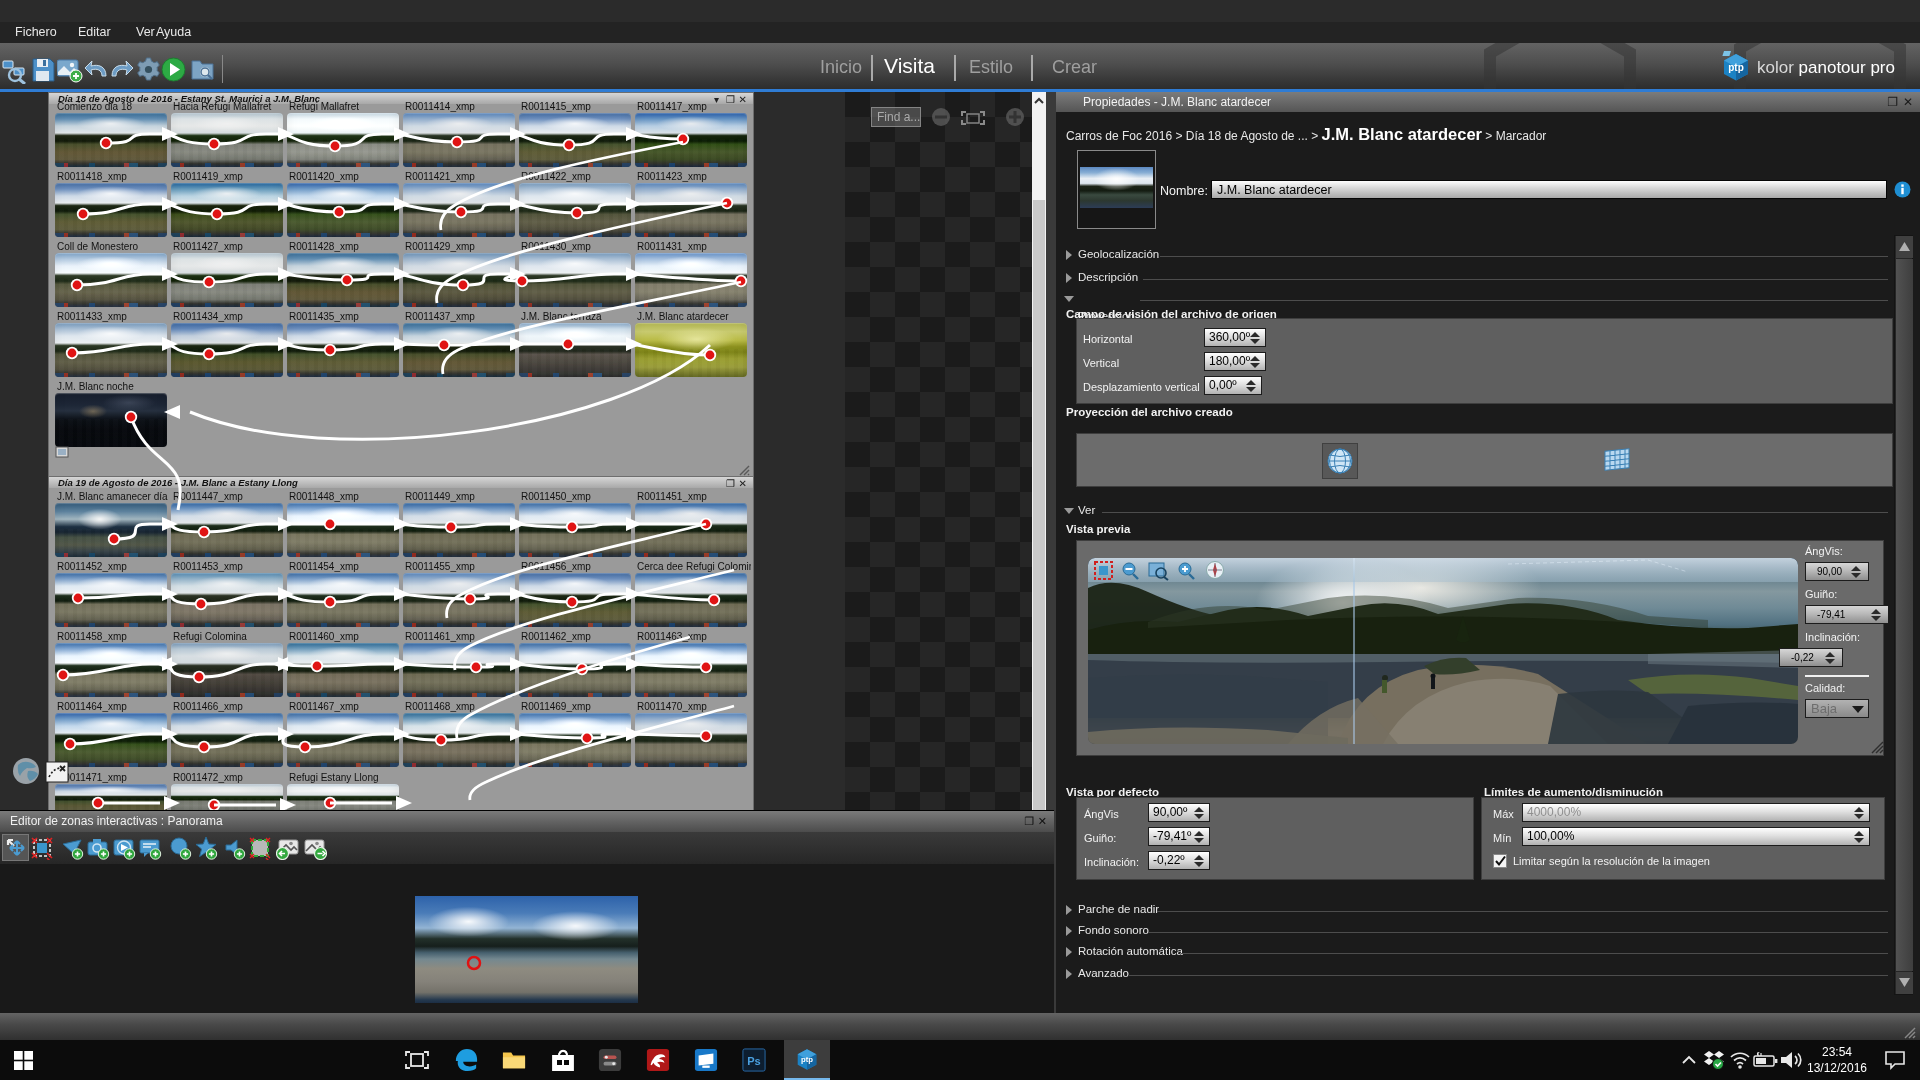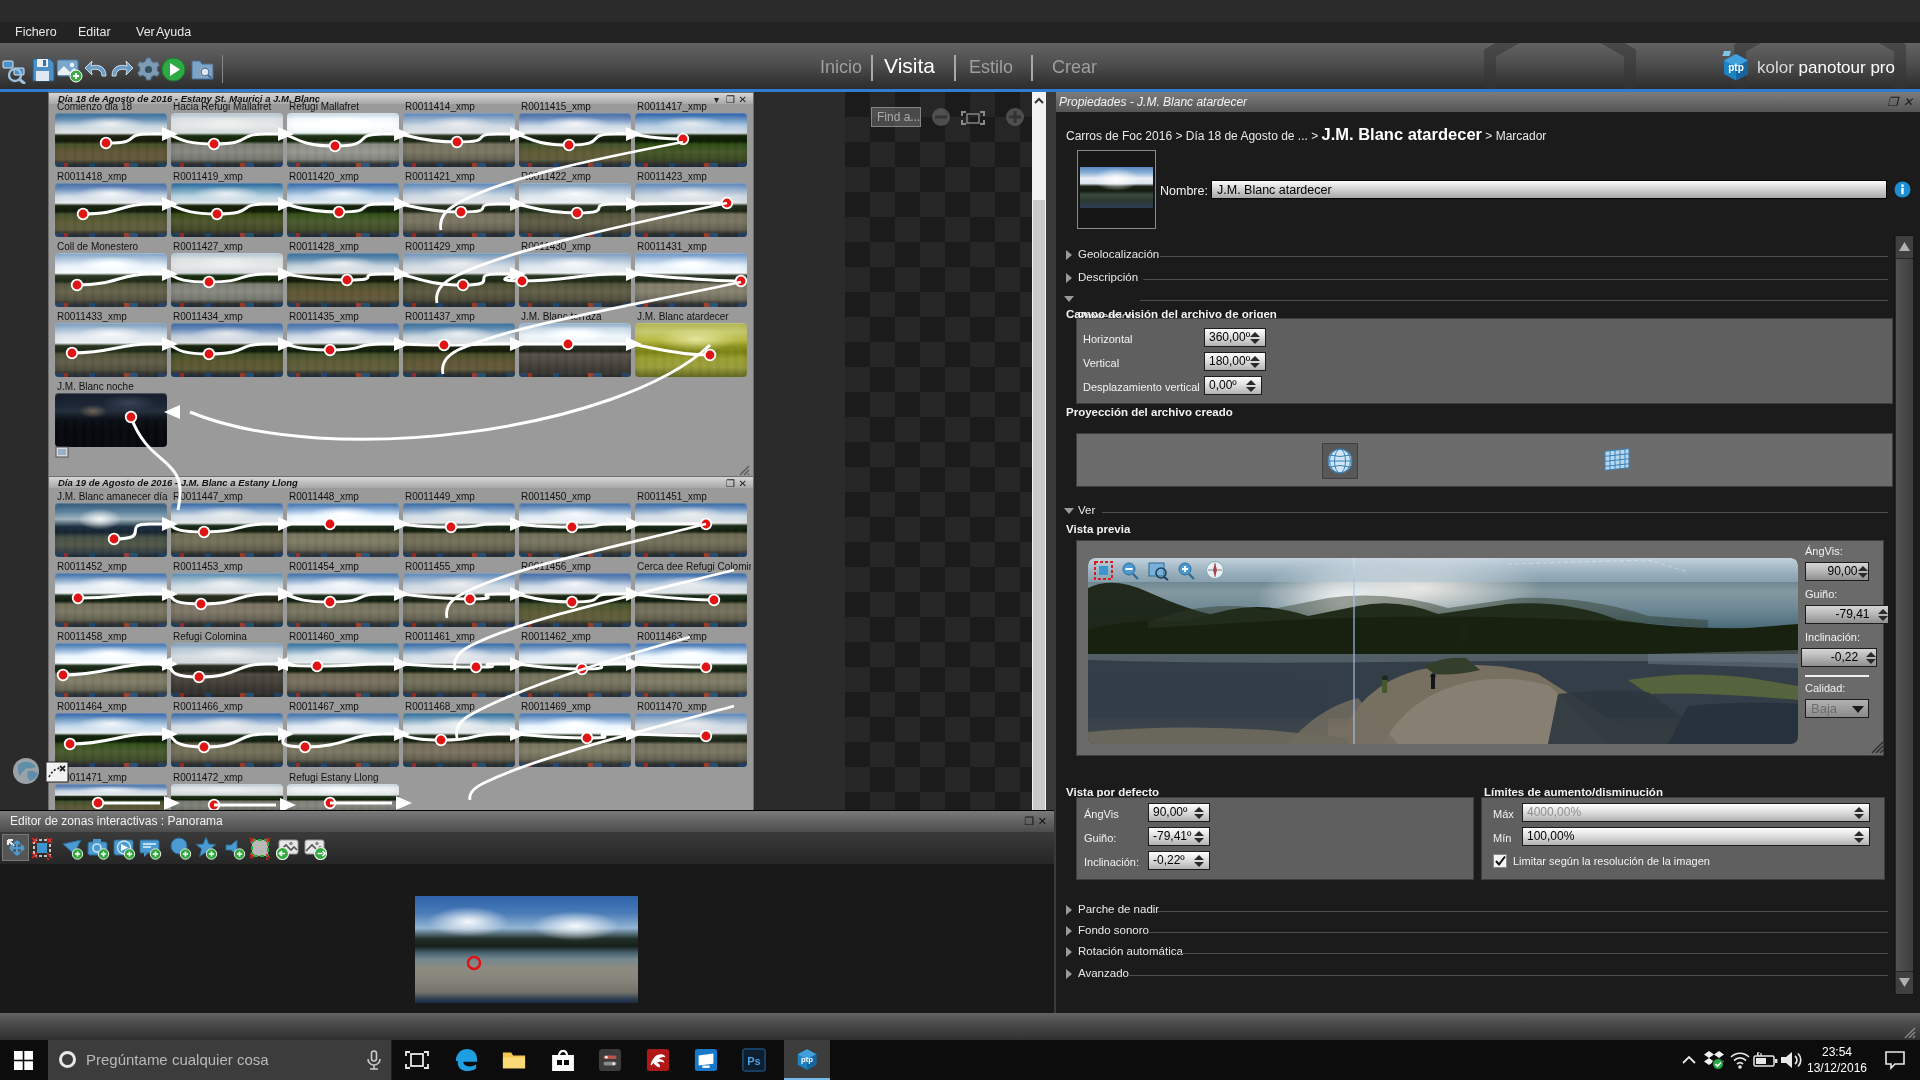--- a/index.html
+++ b/index.html
@@ -63,31 +63,31 @@
 linear-gradient(180deg,#3a5880 0%,#6784a8 16%,#a9bac8 30%,#223046 44%,#1a2434 54%,#48564a 64%,#586050 78%,#424c54 90%,#243042 100%);}
 
 #edpanel{left:0;top:810px;width:1054px;height:203px;background:#191919;border-top:1px solid #000;}
 #edhead{position:absolute;left:0;top:0;width:100%;height:21px;background:linear-gradient(180deg,#7a7a7a,#4c4c4c);color:#f0f0f0;font-size:12px;line-height:21px;padding-left:10px;}
 #edtools{position:absolute;left:0;top:21px;width:100%;height:32px;background:linear-gradient(180deg,#3a3a3a,#262626);}
 #edbar{position:absolute;left:8px;top:65px;width:1038px;height:19px;border:1px solid #c9c9c9;background:#151515;color:#fff;font-weight:bold;font-size:12.5px;text-align:center;line-height:17px;}
 
 #status{left:0;top:1013px;width:1920px;height:27px;background:linear-gradient(180deg,#646464 0%,#4a4a4a 40%,#303030 100%);}
 
 #props{left:1056px;top:92px;width:864px;height:921px;background:#1b1b1b;}
-#phead{position:absolute;left:0;top:0;width:100%;height:20px;background:linear-gradient(180deg,#7c7c7c,#555555);color:#f2f2f2;font-size:12px;line-height:20px;padding-left:3px;font-style:italic;}
+#phead{position:absolute;left:0;top:0;width:100%;height:20px;background:linear-gradient(180deg,#7c7c7c,#555555);color:#f2f2f2;font-size:12px;line-height:20px;padding-left:27px;}
 .sechead{position:absolute;color:#e8e8e8;font-size:11.5px;}
 .secline{position:absolute;height:1px;background:#4d4d4d;}
 .tri{position:absolute;width:0;height:0;}
 .tri.r{border-left:6px solid #9a9a9a;border-top:5px solid transparent;border-bottom:5px solid transparent;}
 .tri.d{border-top:6px solid #9a9a9a;border-left:5px solid transparent;border-right:5px solid transparent;}
 .bold{font-weight:bold;}
 .gbox{position:absolute;background:#5f5f5f;border:1px solid #3e3e3e;}
 .spin{position:absolute;height:19px;border:1px solid #1c1c1c;background:linear-gradient(180deg,#ffffff 0%,#e0e0e0 45%,#b2b2b2 100%);color:#000;font-size:12px;line-height:17px;padding-left:4px;}
 .spin .st{position:absolute;right:2px;top:1px;width:13px;height:15px;}
-.spin2{position:absolute;height:19px;border:1px solid #1c1c1c;background:linear-gradient(180deg,#d6d6d6 0%,#b9b9b9 45%,#8f8f8f 100%);color:#000;font-size:12px;line-height:17px;padding-left:11px;text-align:center;}
+.spin2{position:absolute;height:19px;border:1px solid #1c1c1c;background:linear-gradient(180deg,#d6d6d6 0%,#b9b9b9 45%,#8f8f8f 100%);color:#000;font-size:10px;line-height:17px;padding-left:11px;}
 .spin2 .st{position:absolute;right:3px;top:1px;width:14px;height:15px;}
 .stup{width:0;height:0;border-left:5px solid transparent;border-right:5px solid transparent;border-bottom:5.5px solid #2a2a2a;position:absolute;top:2px;}
 .stdn{width:0;height:0;border-left:5px solid transparent;border-right:5px solid transparent;border-top:5.5px solid #2a2a2a;position:absolute;top:9px;}
 .wlabel{position:absolute;color:#f2f2f2;font-size:11px;}
 
 #taskbar{left:0;top:1040px;width:1920px;height:40px;background:#0c0c0c;color:#fff;}
 #cortana{position:absolute;left:48px;top:0px;width:344px;height:40px;background:#3c3c3c;border-right:1px solid #222;}
 #cortana .ring{position:absolute;left:11px;top:11px;width:17px;height:17px;border:3px solid #e8e8e8;border-radius:50%;}
 #cortana .ph{position:absolute;left:38px;top:11px;color:#b9b9b9;font-size:15px;}
 .tbico{position:absolute;top:8px;width:24px;height:24px;}
@@ -687,21 +687,21 @@
       <div class="spin2 abs" style="left:749px;top:470px;width:64px;color:#000">90,00<span class="st">
           <span class="stup"></span>
           <span class="stdn"></span>
         </span></div>
       <div class="abs wlabel" style="left:749px;top:496px">Guiño:</div>
       <div class="spin2 abs" style="left:749px;top:513px;width:84px;color:#000">-79,41<span class="st">
           <span class="stup"></span>
           <span class="stdn"></span>
         </span></div>
       <div class="abs wlabel" style="left:749px;top:539px">Inclinación:</div>
-      <div class="spin2 abs" style="left:745px;top:556px;width:76px;color:#000">-0,22<span class="st">
+      <div class="spin2 abs" style="left:723px;top:556px;width:64px;color:#000">-0,22<span class="st">
           <span class="stup"></span>
           <span class="stdn"></span>
         </span></div>
       <div class="abs" style="left:749px;top:583px;width:64px;height:2px;background:#f0f0f0"></div>
       <div class="abs wlabel" style="left:749px;top:590px">Calidad:</div>
       <div class="abs" style="left:749px;top:607px;width:64px;height:19px;border:1px solid #1c1c1c;background:linear-gradient(180deg,#b2b2b2,#8a8a8a);color:#6e6e6e;font-size:13px;line-height:17px;padding-left:5px">Baja<span style="position:absolute;right:4px;top:6px;width:0;height:0;border-left:6px solid transparent;border-right:6px solid transparent;border-top:7px solid #1a1a1a"></span></div>
       <svg class="abs" style="left:814px;top:648px" width="14" height="14" viewBox="0 0 14 14">
         <g stroke="#2e2e2e" stroke-width="1.4">
           <line x1="2" y1="13" x2="13" y2="2"></line>
           <line x1="6" y1="13" x2="13" y2="6"></line>
@@ -766,28 +766,20 @@
         </svg>
       </div>
     </div>
     <div class="abs" id="taskbar" style="z-index:9">
       <svg class="abs" style="left:14px;top:11px" width="19" height="19" viewBox="0 0 19 19">
         <rect x="0" y="0" width="8.7" height="8.7" fill="#fff"></rect>
         <rect x="10.3" y="0" width="8.7" height="8.7" fill="#fff"></rect>
         <rect x="0" y="10.3" width="8.7" height="8.7" fill="#fff"></rect>
         <rect x="10.3" y="10.3" width="8.7" height="8.7" fill="#fff"></rect>
       </svg>
-      <div id="cortana">
-        <span class="ring"></span>
-        <span class="ph">Pregúntame cualquier cosa</span>
-        <svg class="abs" style="left:316px;top:10px" width="20" height="20" viewBox="0 0 20 20">
-          <rect x="7.5" y="1" width="5" height="10" rx="2.5" fill="none" stroke="#c9c9c9" stroke-width="1.6"></rect>
-          <path d="M4 9 a6 6 0 0 0 12 0 M10 15 v4 M6 19 h8" stroke="#c9c9c9" stroke-width="1.6" fill="none"></path>
-        </svg>
-      </div>
       <svg class="tbico" style="left:405px" width="24" height="24" viewBox="0 0 24 24">
         <path d="M5 4 h-4 v4 M19 4 h4 v4 M5 20 h-4 v-4 M19 20 h4 v-4" stroke="#e8e8e8" stroke-width="1.8" fill="none"></path>
         <rect x="6" y="6" width="12" height="12" fill="none" stroke="#e8e8e8" stroke-width="1.8"></rect>
       </svg>
       <svg class="tbico" style="left:454px" width="26" height="26" viewBox="0 0 26 26">
         <path d="M2 14 C2 6 8 1 14 1 C21 1 25 6 25 12 L25 15 L10 15 C10 18 13 20 17 20 C20 20 22 19 24 18 L24 22 C22 24 19 25 15 25 C8 25 4 21 4 16 C4 11 8 8 12 8 C9 9 7 11 7 14 Z" fill="#1e9de0"></path>
       </svg>
       <svg class="tbico" style="left:502px" width="26" height="26" viewBox="0 0 26 26">
         <path d="M1 5 h9 l2 3 h13 v14 h-24 z" fill="#f5c64c"></path>
         <path d="M1 10 h24 v12 h-24 z" fill="#fad977"></path>

